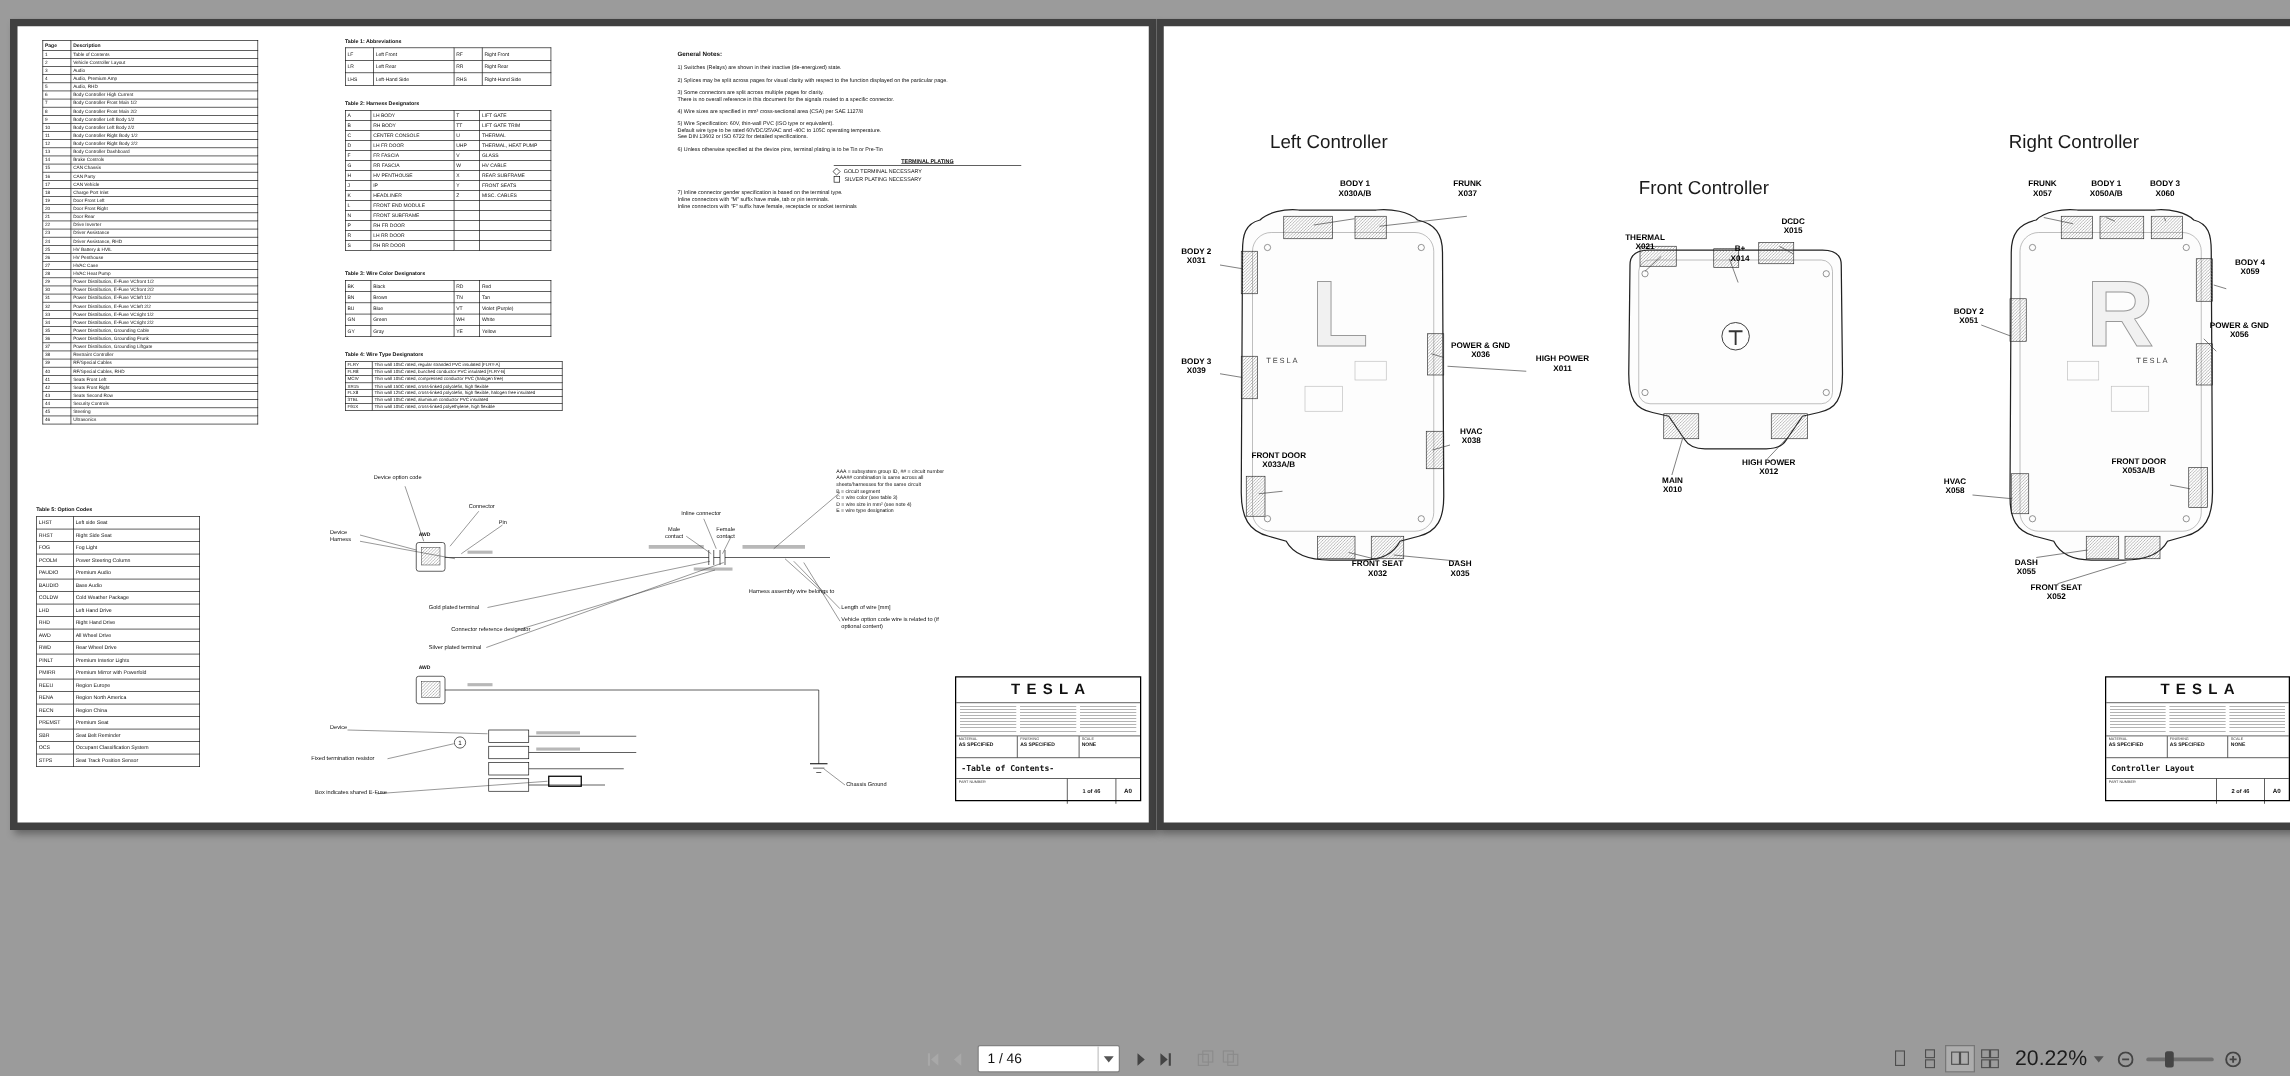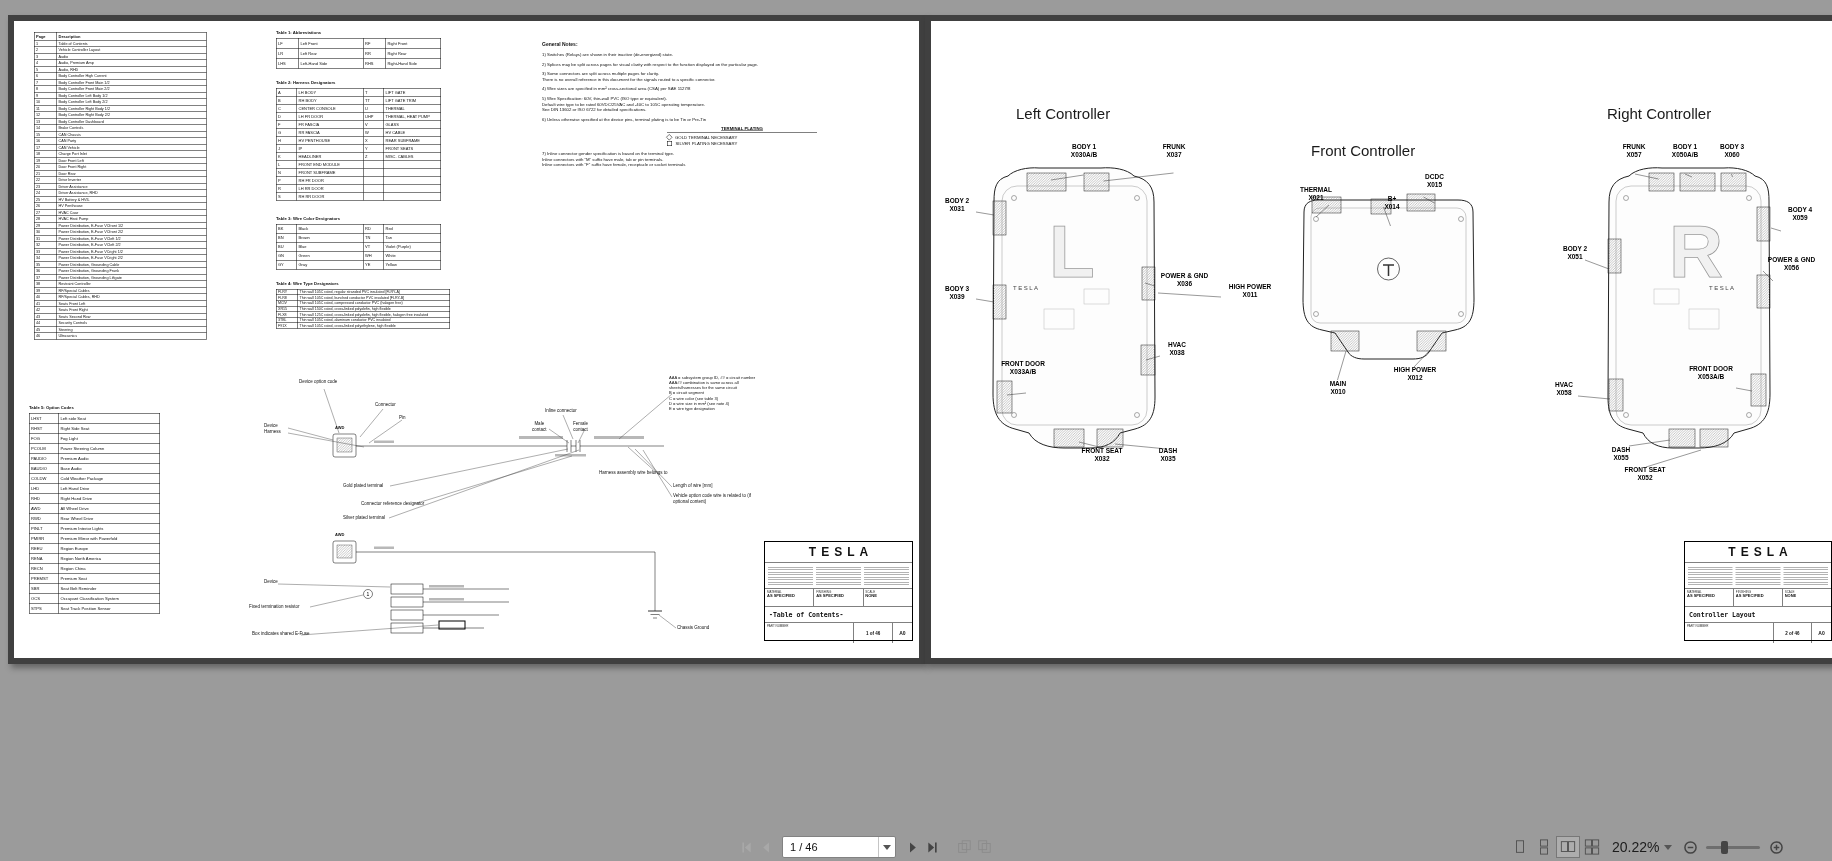--- a/index.html
+++ b/index.html
@@ -70,21 +70,21 @@
   .ic-dis{color:#a8a8a8;}
   .ic-en{color:#444;}
   .ic-gray{color:#8b8b8b;}
   .page-combo{width:112px;height:20px;background:#fff;border:1px solid #828282;border-radius:2px;display:flex;align-items:center;margin:0 6px;font-size:11px;color:#111;}
   .page-combo .val{flex:1;padding:0 7px;}
   .combo-caret-box{width:16px;height:100%;border-left:1px solid #c5c5c5;display:flex;align-items:center;justify-content:center;}
   .caret{width:0;height:0;border-left:4px solid transparent;border-right:4px solid transparent;border-top:5px solid #555;}
   .view-btn{width:22px;height:20px;display:flex;align-items:center;justify-content:center;cursor:pointer;color:#4d4d4d;border:1px solid transparent;}
   .view-btn.active{background:#adadad;border:1px solid #777;}
   .zoom-combo{display:flex;align-items:center;gap:5px;margin:0 8px;cursor:pointer;}
-  .zoom-val{font-size:14px;color:#1c1c1c;}
+  .zoom-val{font-size:17px;color:#1c1c1c;}
   .zslider{position:relative;width:54px;height:14px;margin:0 6px;cursor:pointer;}
   .zslider .track{position:absolute;left:0;right:0;top:6px;height:3px;background:#6e6e6e;border-radius:2px;}
   .zslider .handle{position:absolute;left:15px;top:1px;width:7px;height:13px;background:#454545;border-radius:2px;}
 </style>
 </head>
 <body>
 
 <svg width="0" height="0" style="position:absolute">
   <defs>
     <pattern id="hb" width="5" height="5" patternUnits="userSpaceOnUse">

